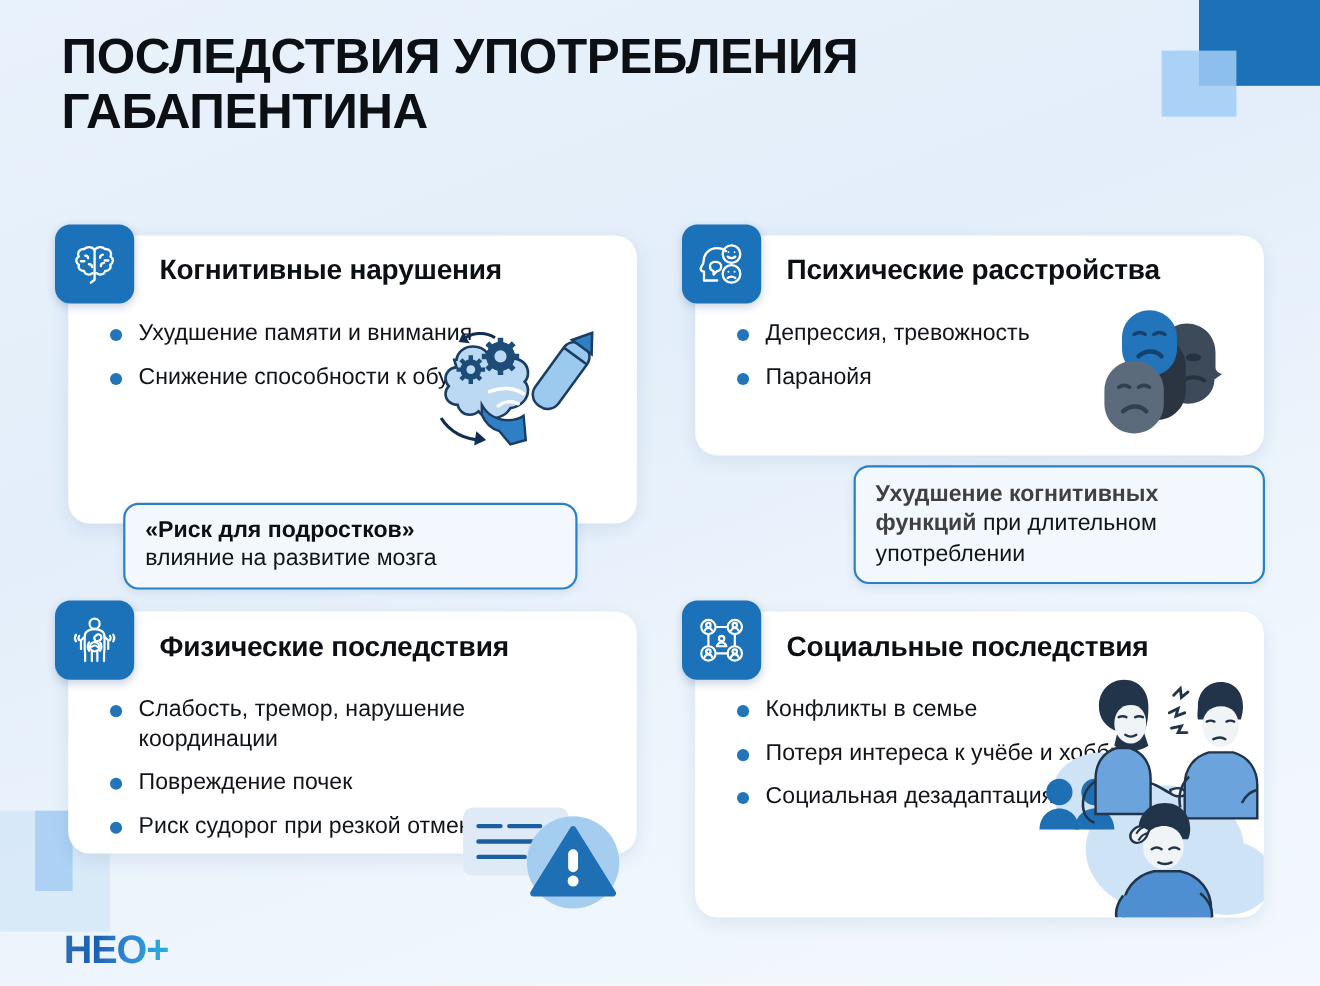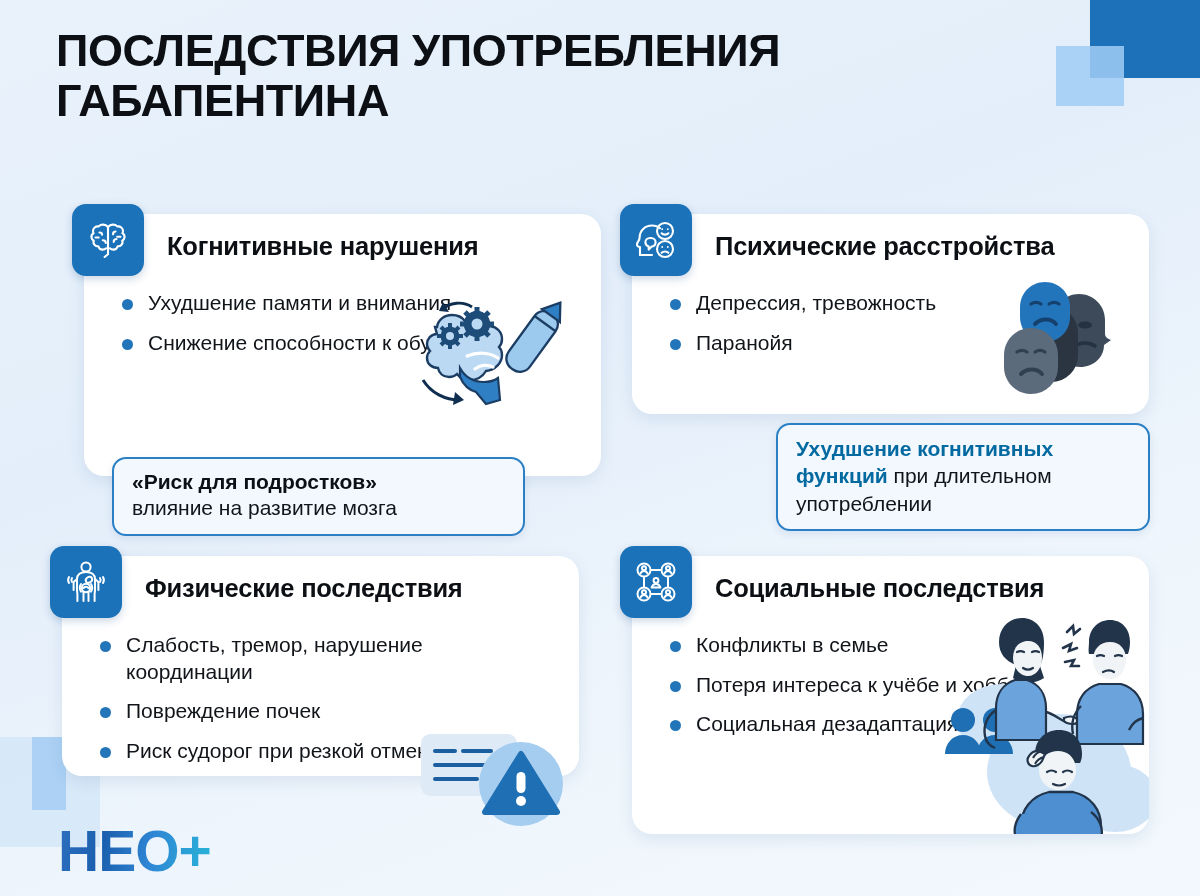--- a/index.html
+++ b/index.html
@@ -72,21 +72,21 @@
   }
 
   
   .card {
     position: absolute;
     background: #ffffff;
     border-radius: 20px;
     box-shadow: 0 5px 16px rgba(30, 80, 140, 0.10);
   }
 
-  #card-cognitive { left: 62px;  top: 214px; width: 517px; height: 262px; margin-left: 22px; }
+  #card-cognitive { left: 62px;  top: 214px; width: 517px; height: 262px; }
   #card-mental    { left: 632px; top: 214px; width: 517px; height: 200px; }
   #card-physical  { left: 62px;  top: 556px; width: 517px; height: 220px; }
   #card-social    { left: 632px; top: 556px; width: 517px; height: 278px; }
 
   .card-icon {
     position: absolute;
     left: -12px; top: -10px;
     width: 72px; height: 72px;
     border-radius: 14px;
     background: #1b72b9;
@@ -136,38 +136,38 @@
     position: absolute;
     background: #f2f8fd;
     border: 2.5px solid #2b7fc4;
     border-radius: 14px;
     padding: 10px 18px 12px 18px;
     box-shadow: 0 3px 9px rgba(30, 80, 140, 0.10);
   }
   .callout .line1 { font-size: 21px; font-weight: bold; color: #0c0f13; line-height: 1.25; }
   .callout .line2 { font-size: 21px; color: #11151a; line-height: 1.25; }
   .callout .mix   { font-size: 21px; color: #11151a; line-height: 1.3; }
-  .callout .mix b { font-weight: bold; color: #0369a1; }
+  .callout .mix b { font-weight: bold; color: #404040; }
 
   #callout-teen   { left: 112px;  top: 457px; width: 413px; }
   #callout-longterm { left: 776px; top: 423px; width: 374px; }
 
   
   .illus { position: absolute; pointer-events: none; overflow: hidden; }
 
   #illus-brain   { right: 6px;  top: 62px;  width: 190px; height: 150px; }
   #illus-masks   { right: 6px;  top: 58px;  width: 150px; height: 135px; }
   #illus-warning { right: 10px; top: 168px; width: 150px; height: 110px; }
   #illus-social  { right: 0px;  top: 46px;  width: 210px; height: 232px; }
 
   
   #logo {
     position: absolute;
     left: 58px; bottom: 12px;
-    font-size: 57px;
+    font-size: 36px;
     font-weight: bold;
     letter-spacing: -1px;
     background: linear-gradient(100deg, #2e6fc0 0%, #1a5fae 30%, #2f86d4 60%, #27b6d8 100%);
     -webkit-background-clip: text;
     background-clip: text;
     color: transparent;
     font-family: "Liberation Sans", sans-serif;
   }
 </style>
 </head>

